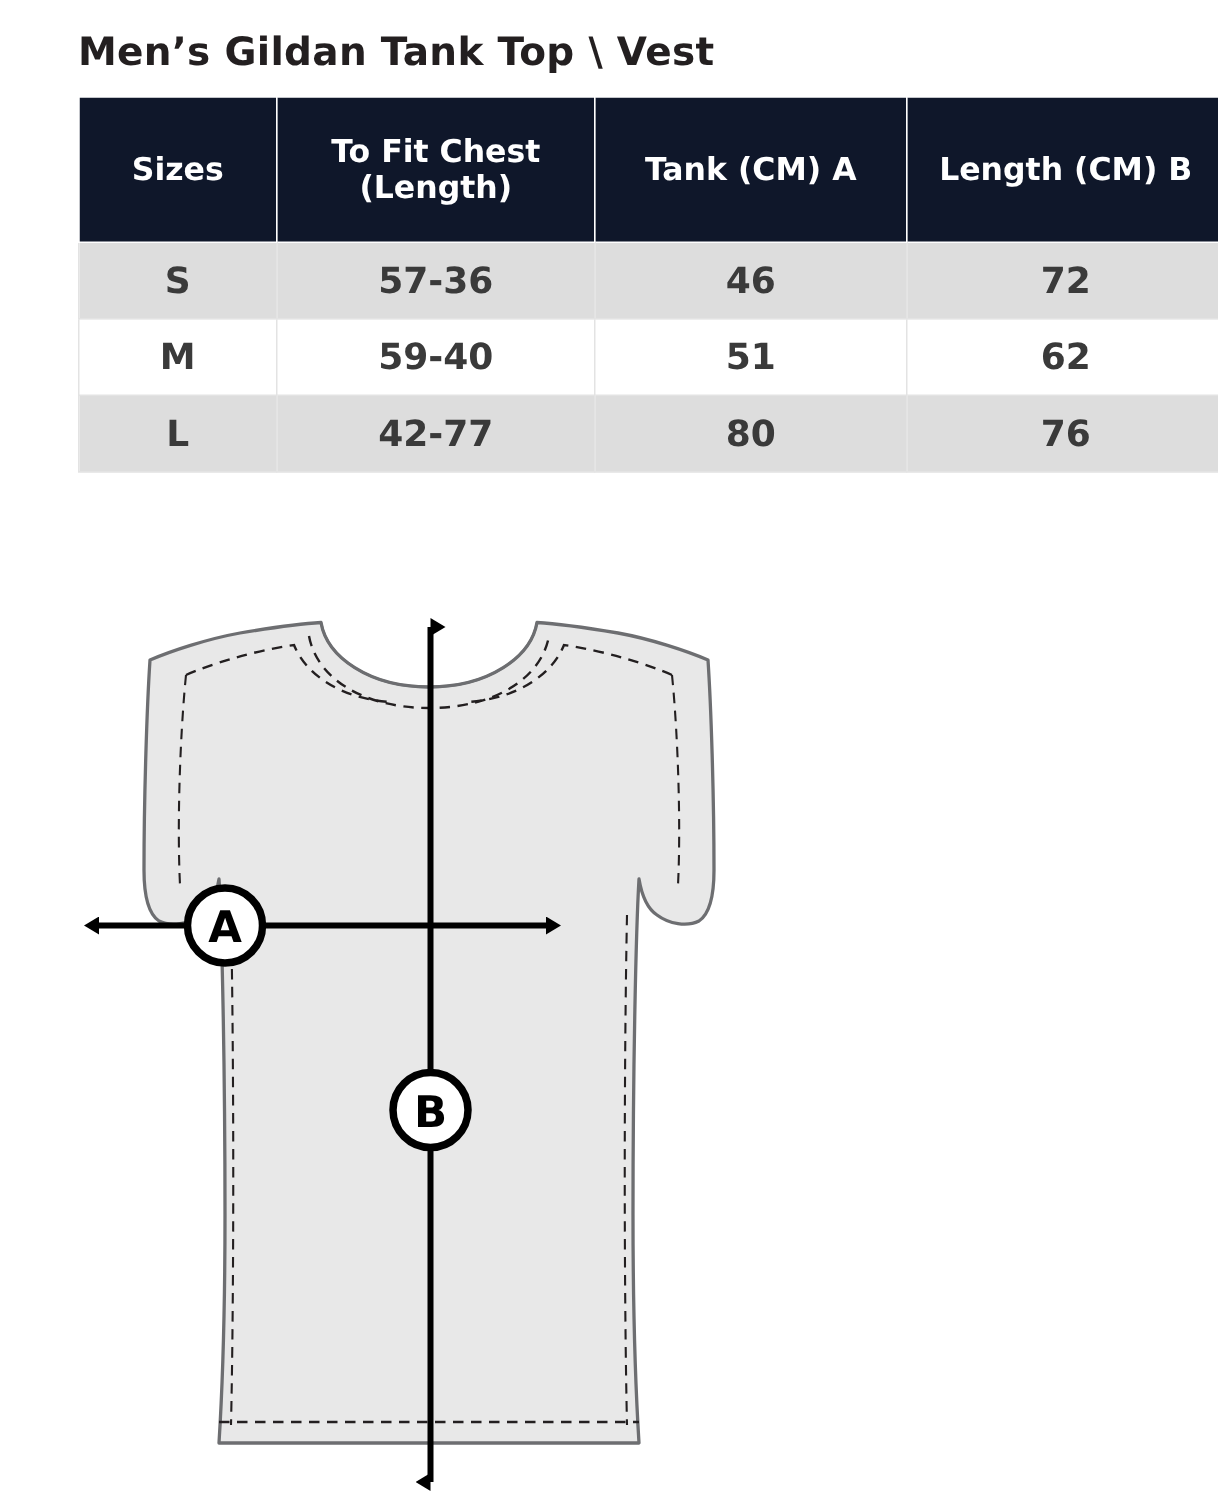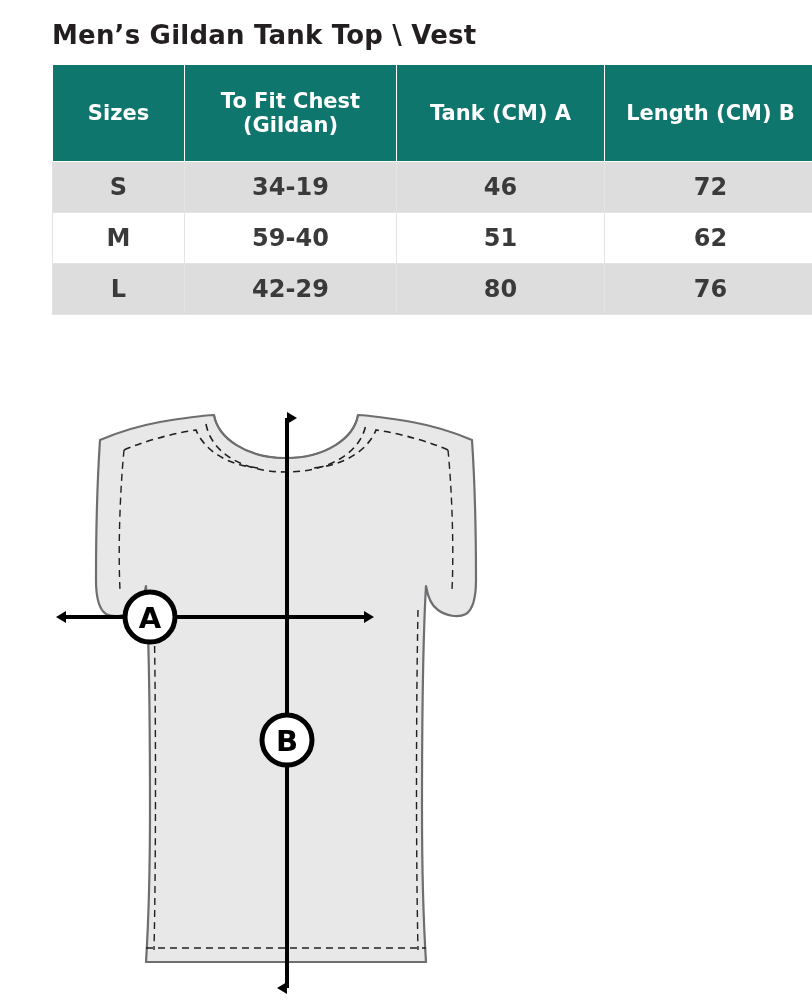--- a/index.html
+++ b/index.html
@@ -33,21 +33,21 @@
   }
   table.size-table {
     position: absolute;
     left: 24px;
     top: 64px;
     width: 764px;
     border-collapse: collapse;
     table-layout: fixed;
   }
   table.size-table th {
-    background: #0f766e;
+    background: #0f172a;
     color: #ffffff;
     font-size: 21px;
     font-weight: bold;
     text-align: center;
     vertical-align: middle;
     padding: 10px 4px;
     height: 76px;
     line-height: 1.15;
     border: 1px solid #ffffff;
   }
@@ -92,41 +92,41 @@
   <table class="size-table">
     <colgroup>
       <col class="c0">
         <col class="c1">
         <col class="c2">
         <col class="c3">
     </colgroup>
     <thead>
       <tr>
         <th>Sizes</th>
-        <th>To Fit Chest (Gildan)</th>
+        <th>To Fit Chest (Length)</th>
         <th>Tank (CM) A</th>
         <th>Length  (CM) B</th>
       </tr>
     </thead>
     <tbody>
       <tr class="odd">
         <td>S</td>
-        <td>34-19</td>
+        <td>57-36</td>
         <td>46</td>
         <td>72</td>
       </tr>
       <tr class="even">
         <td>M</td>
         <td>59-40</td>
         <td>51</td>
         <td>62</td>
       </tr>
       <tr class="odd">
         <td>L</td>
-        <td>42-29</td>
+        <td>42-77</td>
         <td>80</td>
         <td>76</td>
       </tr>
     </tbody>
   </table>
 
   <div class="figure">
     <svg width="812" height="590" viewBox="0 0 812 590" xmlns="http://www.w3.org/2000/svg">
       <defs>
         <marker id="arrowLeft" markerWidth="12" markerHeight="12" refX="10" refY="6" orient="auto" markerUnits="userSpaceOnUse">

